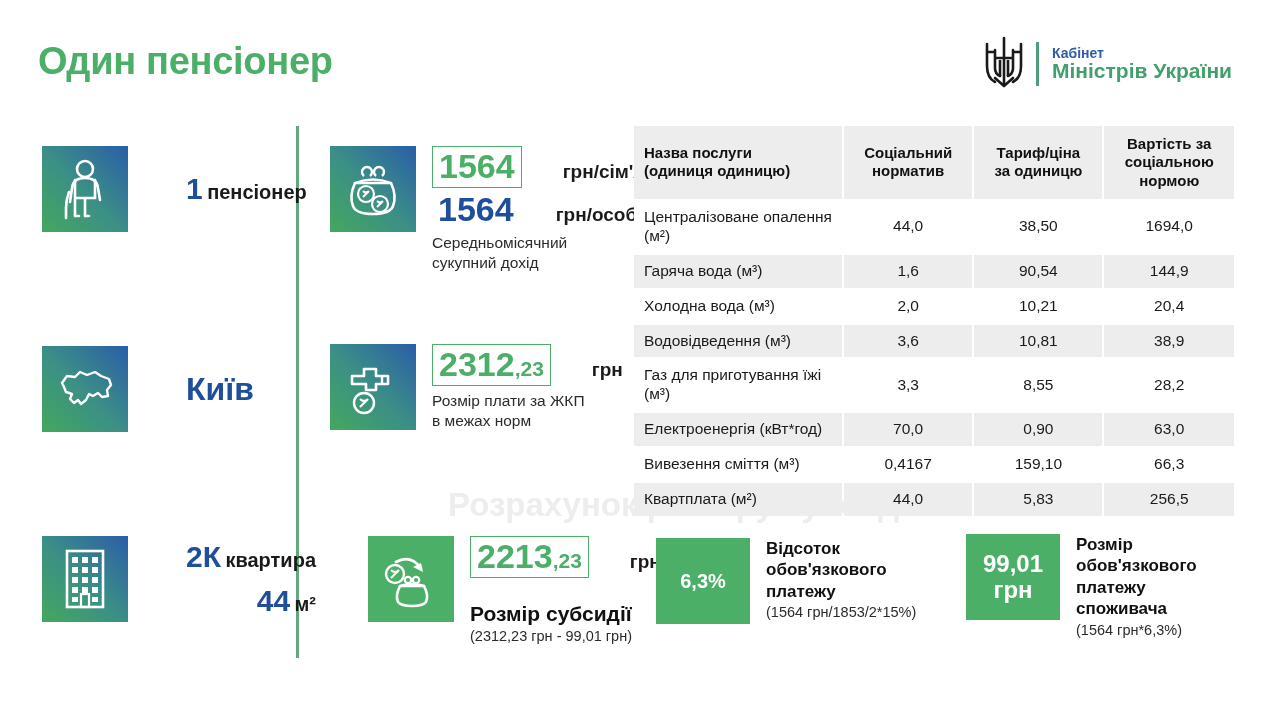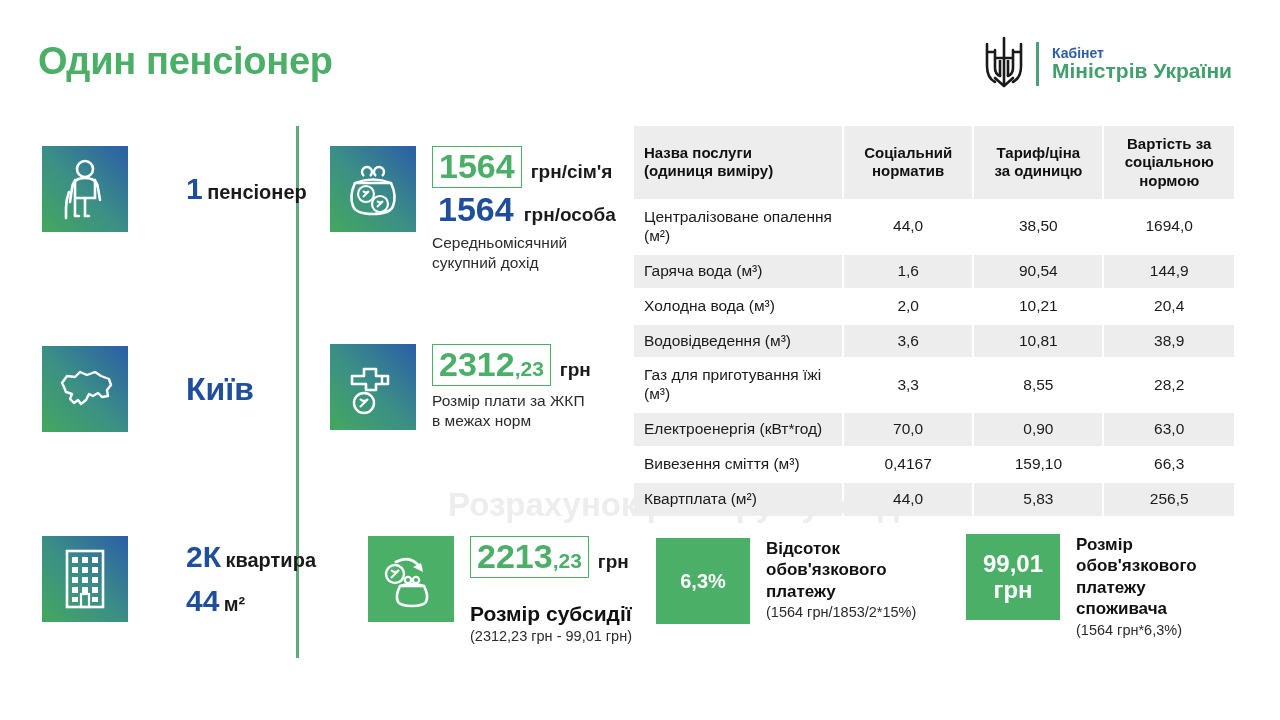--- a/index.html
+++ b/index.html
@@ -40,26 +40,26 @@
     display: flex; align-items: center; justify-content: center;
   }
   .icon-box.solid-green { background: #4CAF68; }
   .icon-box svg { display: block; }
 
   .lblock-text { margin-left: 18px; }
   .big-num { font-size: 30px; font-weight: bold; color: #1F4E9C; }
   .unit-bold { font-size: 20px; font-weight: bold; color: #1A1A1A; }
   .kyiv { font-size: 32px; font-weight: bold; color: #1F4E9C; }
   .apt-line { white-space: nowrap; }
-  .apt-line + .apt-line { margin-top: 10px; }
+  .apt-line + .apt-line { margin-top: 10px; text-align: right; }
 
   
   .mblock { position: absolute; display: flex; align-items: flex-start; }
   .mblock-text { margin-left: 16px; }
-  .val-row { display: flex; align-items: baseline; white-space: nowrap; }
+  .val-row { display: flex; align-items: baseline; white-space: nowrap; gap: 32px; }
   .boxed-val {
     border: 1.5px solid #4CAF68; padding: 0px 6px 2px 6px;
     display: inline-flex; align-items: baseline;
   }
   .val-green { font-size: 34px; font-weight: bold; color: #4CAF68; line-height: 1.12; }
   .val-blue  { font-size: 34px; font-weight: bold; color: #1F4E9C; line-height: 1.12; padding: 0 6px 0 6px; }
   .val-dec { font-size: 21px; font-weight: bold; color: #4CAF68; }
   .val-suffix { font-size: 19px; font-weight: bold; color: #1A1A1A; margin-left: 9px; }
   .val-suffix-blue { font-size: 19px; font-weight: bold; color: #1A1A1A; margin-left: 4px; }
   .caption { font-size: 15.5px; color: #2B2B2B; line-height: 1.26; margin-top: 5px; }
@@ -303,21 +303,21 @@
       <div class="badge-note">(1564 грн*6,3%)</div>
     </div>
   </div>
 
   <div class="table-wrap">
     <table>
       <thead>
         <tr>
           <th class="c-name">
             <div>Назва послуги</div>
-            <div>(одиниця виміру)</div>
+            <div>(одиниця одиницю)</div>
           </th>
           <th class="c-num">
             <div>Соціальний</div>
             <div>норматив</div>
           </th>
           <th class="c-num">
             <div>Тариф/ціна</div>
             <div>за одиницю</div>
           </th>
           <th class="c-num">

